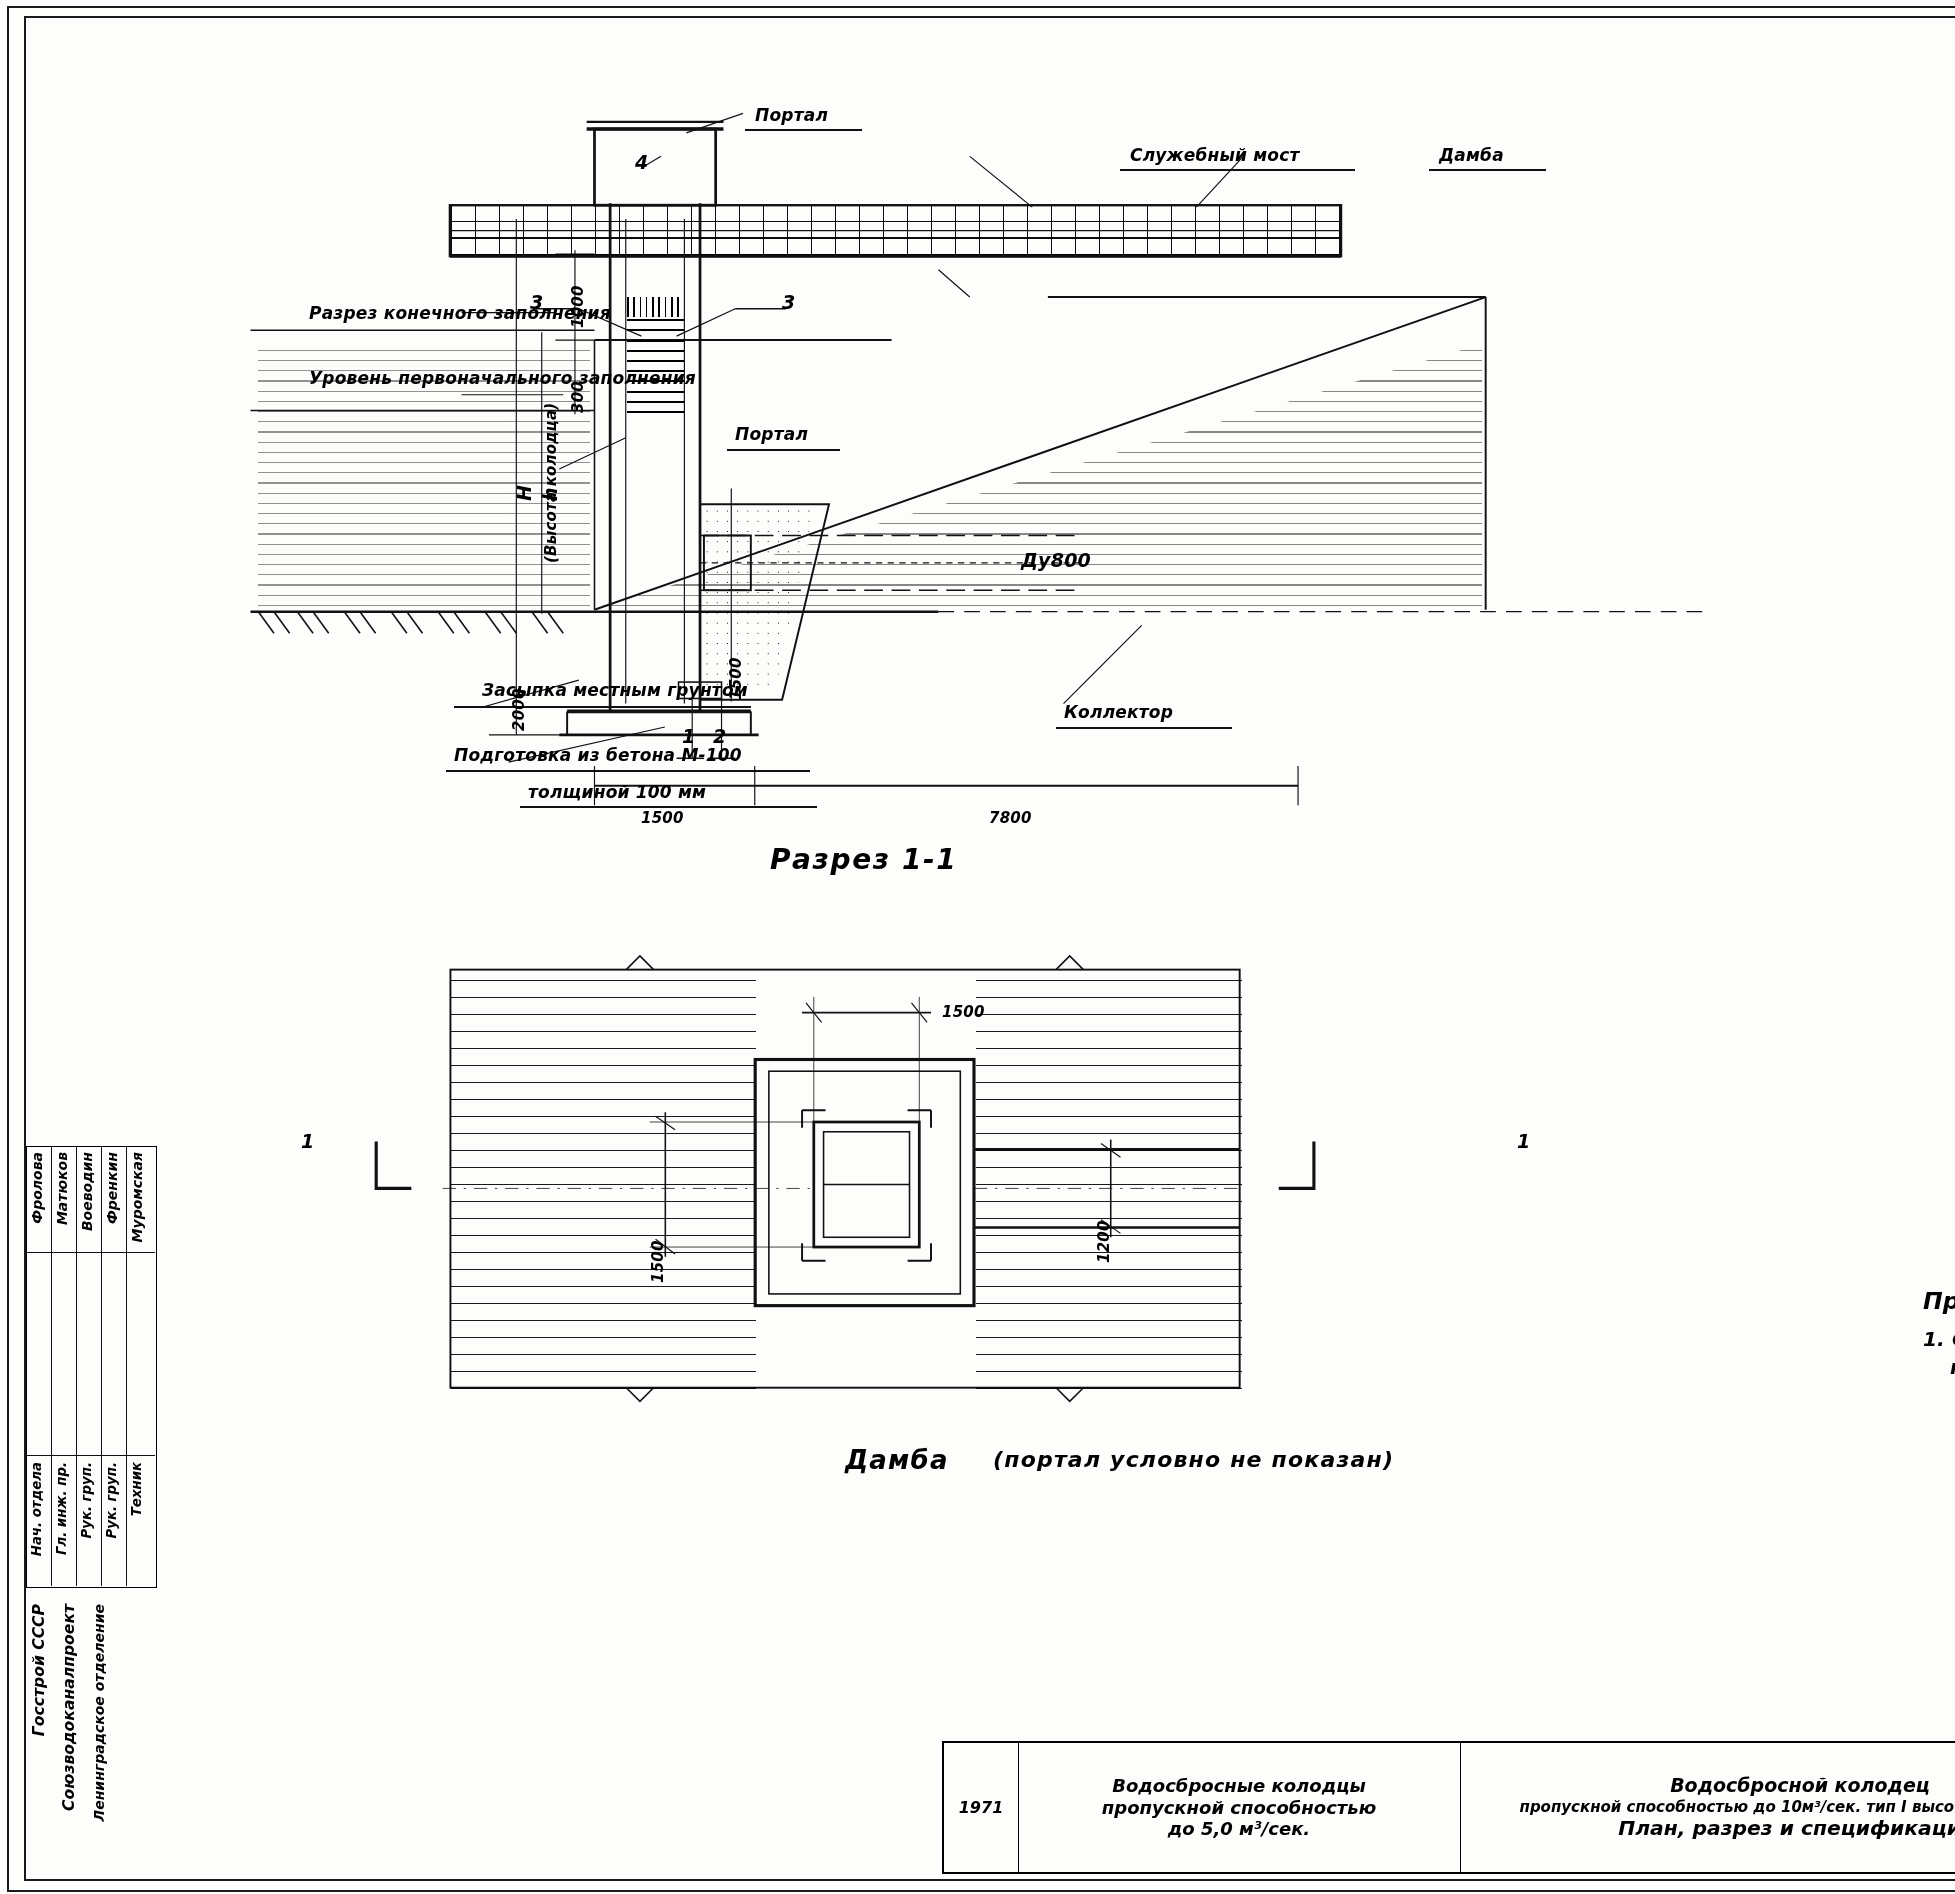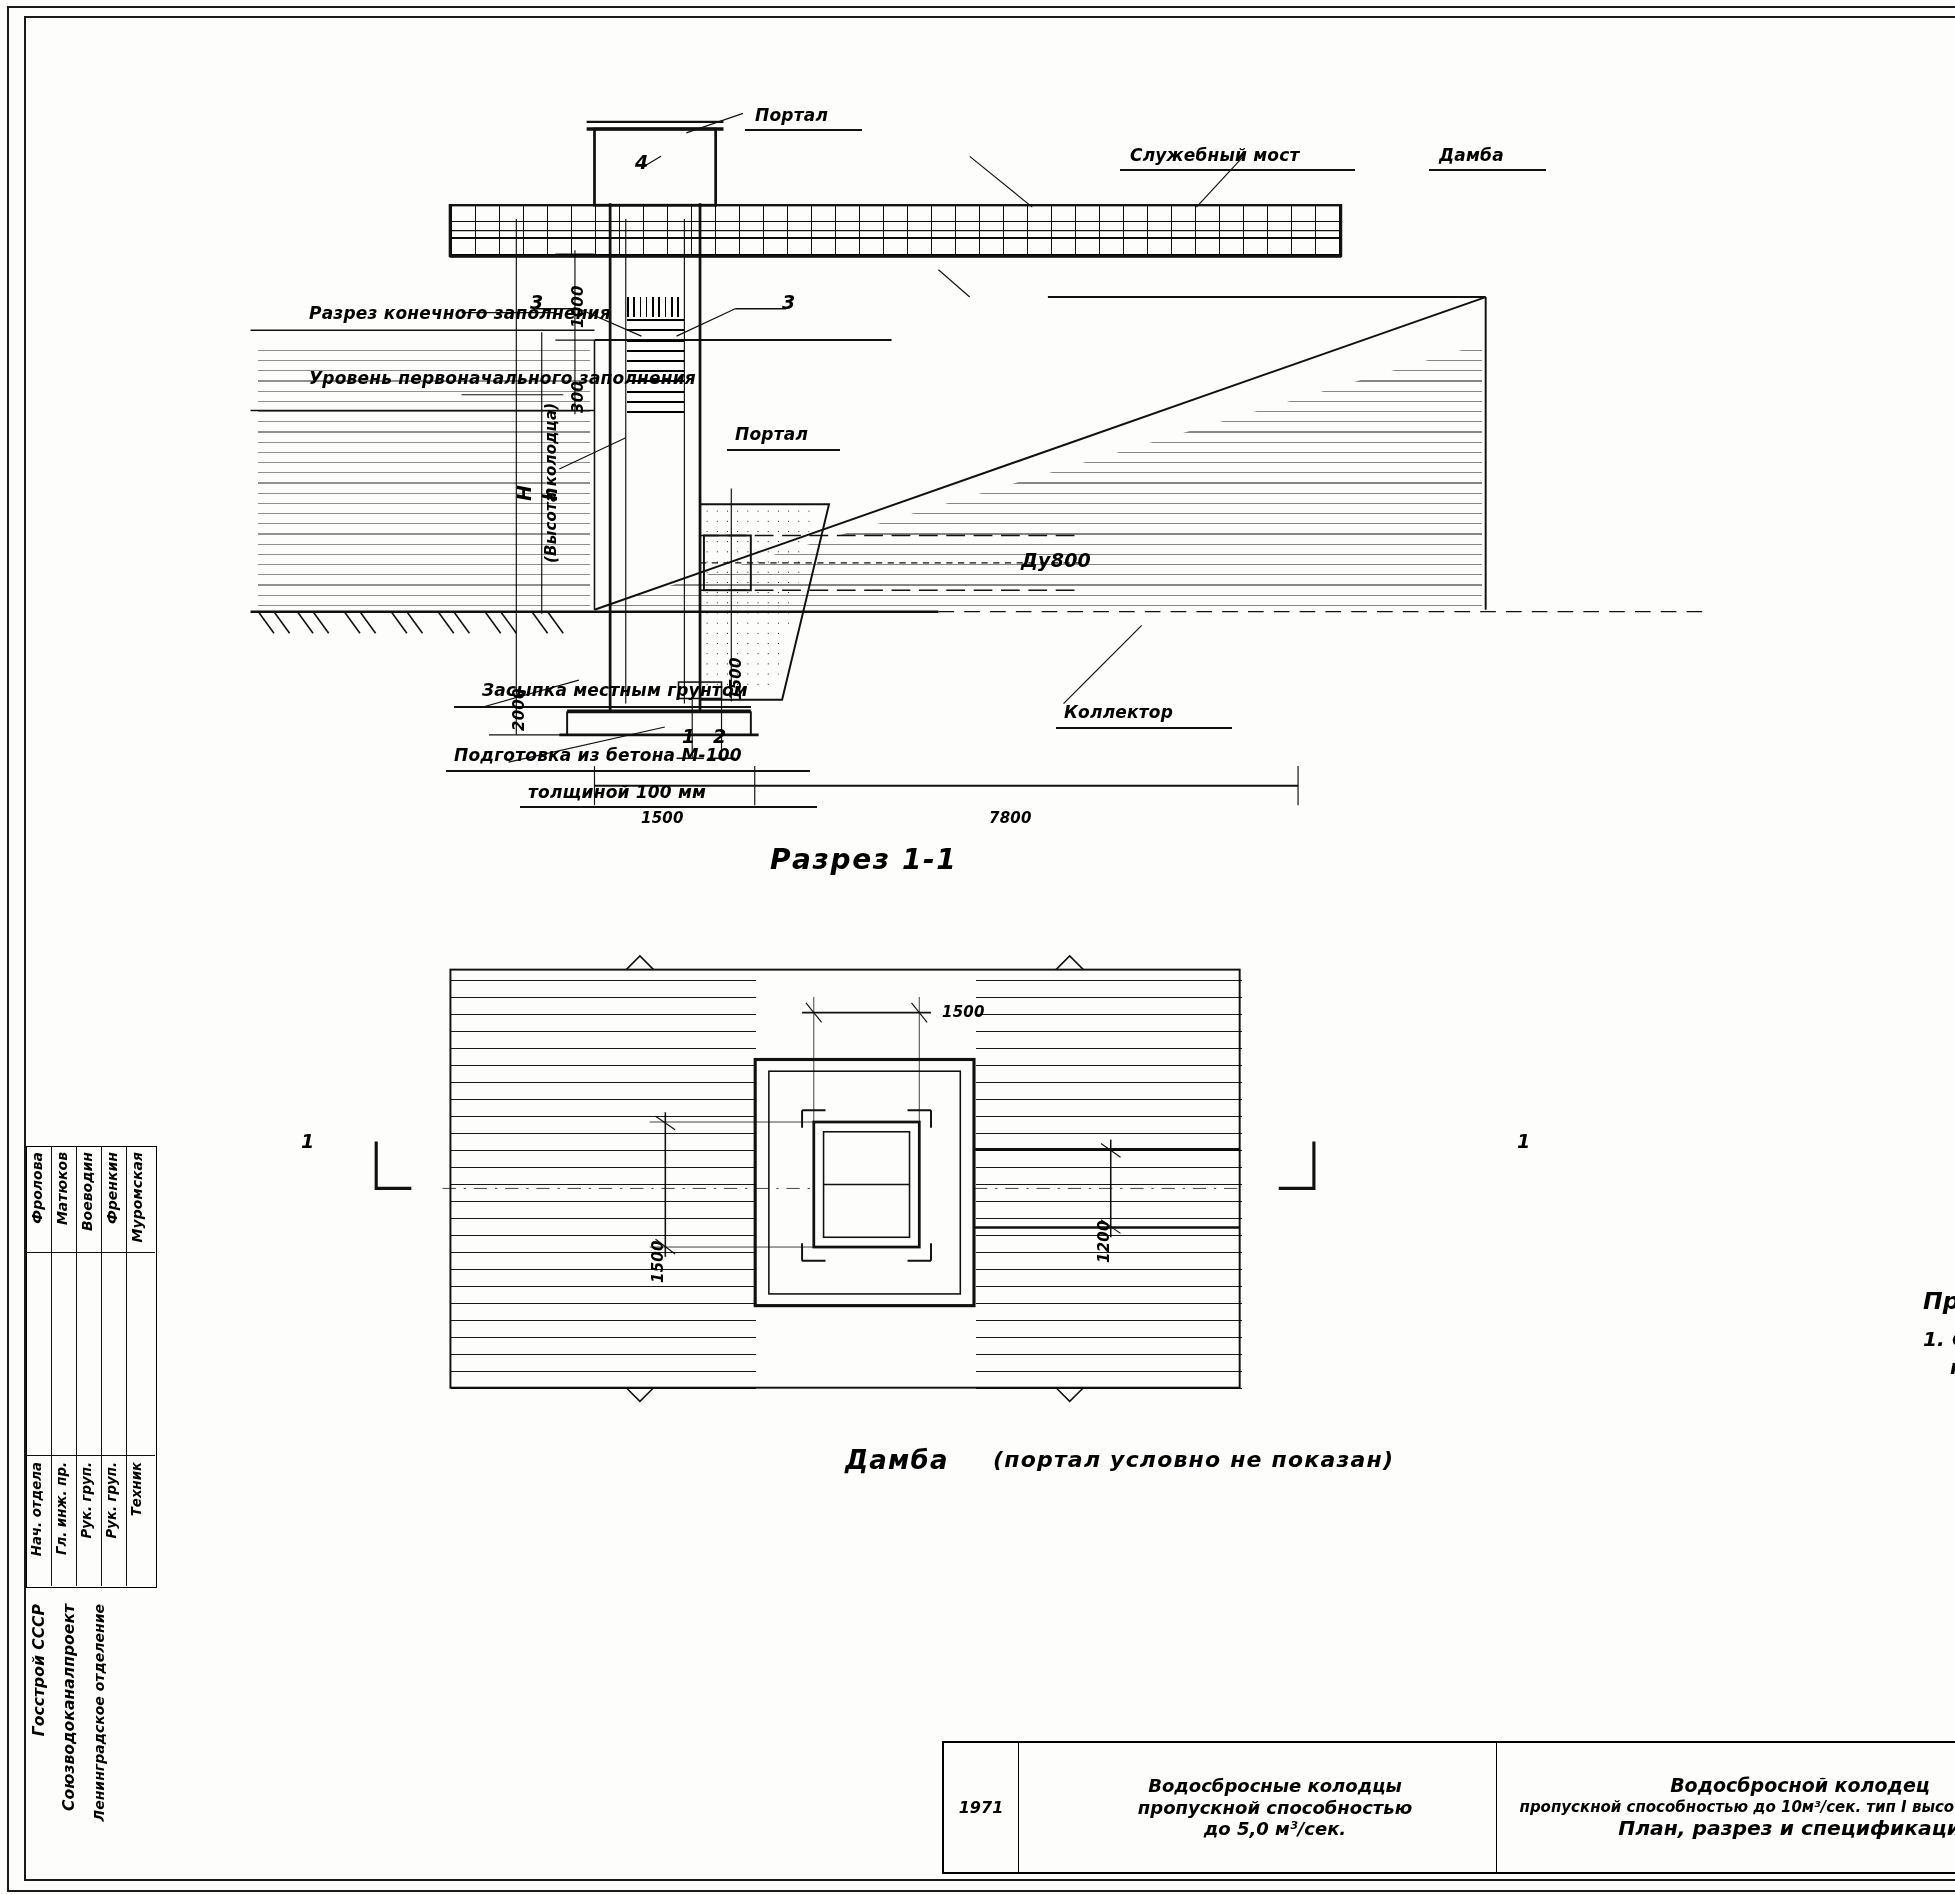--- a/index.html
+++ b/index.html
@@ -346,21 +346,21 @@
     <div class="lrot" style="left:34px;top:458px;font-size:15.6px;">Союзводоканалпроект</div>
     <div class="lrot" style="left:65px;top:458px;font-size:14px;">Ленинградское отделение</div>
   </div>
 
   <div id="title-block">
 
     <div class="cell" style="left:0;width:74px;">
       <div class="tb-line" style="font-size:16px;font-style:italic;">1971</div>
     </div>
 
-    <div class="cell" style="left:74px;width:442px;margin-left:36px;">
+    <div class="cell" style="left:74px;width:442px;">
       <div class="tb-line" style="font-size:18px;">Водосбросные колодцы</div>
       <div class="tb-line" style="font-size:18px;">пропускной способностью</div>
       <div class="tb-line" style="font-size:18px;">до 5,0 м³/сек.</div>
     </div>
 
     <div class="cell" style="left:516px;width:680px;">
       <div class="tb-line" style="font-size:19px;">Водосбросной колодец</div>
       <div class="tb-line" style="font-size:15px;">пропускной способностью до 10м³/сек. тип I высотой 3,45 и 6 м.</div>
       <div class="tb-line" style="font-size:20.3px;">План, разрез и спецификация.</div>
     </div>

